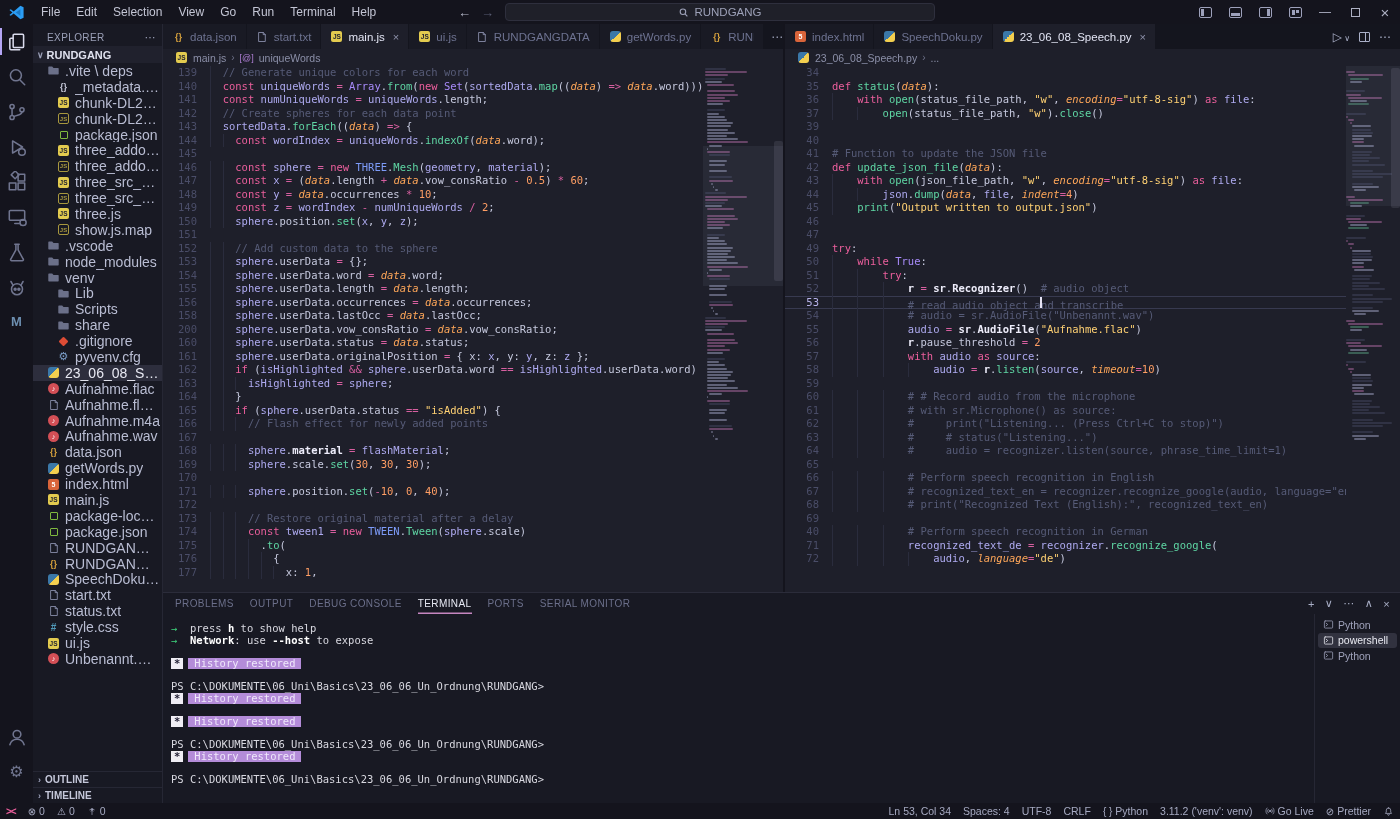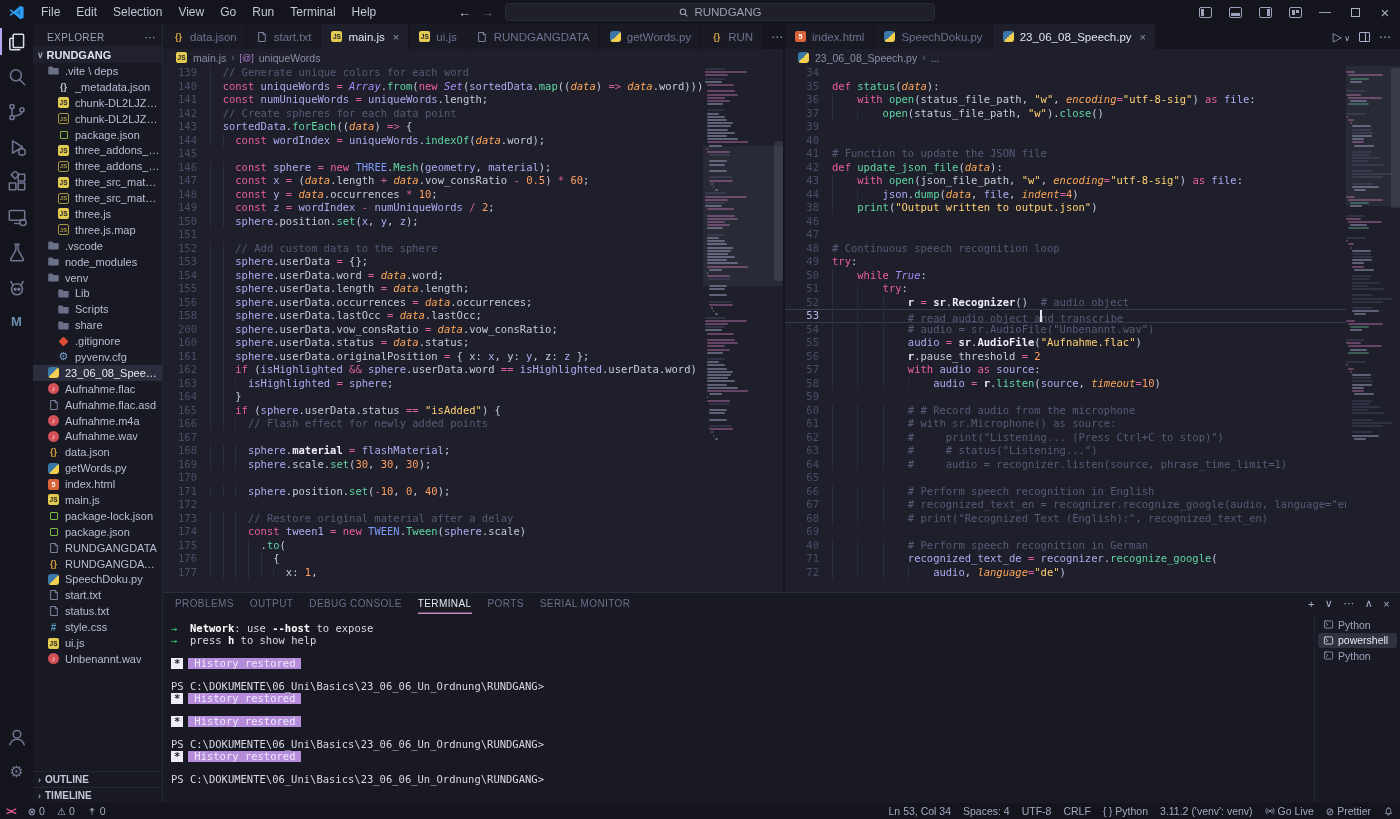--- a/index.html
+++ b/index.html
@@ -35,21 +35,21 @@
 
   
   #sidebar { left:33px; top:24px; width:130px; height:779px; background:#181923;
              border-right:1px solid #262734; display:flex; flex-direction:column; font-size:11px; }
   #sb-head { height:22px; display:flex; align-items:center; padding:4px 6px 0 14px; color:#9ba0b8; font-size:10px; letter-spacing:.4px; }
   #sb-head .dots { margin-left:auto; color:#9ba0b8; font-size:11px; }
   #sb-root { height:17px; display:flex; align-items:center; gap:3px; font-weight:bold; color:#dfe1ee; padding-left:4px; background:#20212d; }
   #file-list { flex:0 0 auto; }
   .frow { height:15.9px; display:flex; align-items:center; gap:5px; color:#b9bdd3; padding-right:2px; white-space:nowrap; overflow:hidden; }
   .frow.sel { background:#2d2e3d; color:#e8e9f3; }
-  .frow .lbl { overflow:hidden; text-overflow:ellipsis; font-size:11px; }
+  .frow .lbl { overflow:hidden; text-overflow:ellipsis; font-size:14px; }
   .sb-section { height:16px; display:flex; align-items:center; gap:4px; border-top:1px solid #262734; font-weight:bold; font-size:10px; color:#c5c8da; padding-left:5px; }
   .chev { color:#9ba0b8; font-size:9px; }
 
   
   .fi { width:13px; height:13px; flex:none; display:inline-flex; align-items:center; justify-content:center; font-size:8px; }
   .fi-js { background:#e3cb4f; color:#22232e; font-weight:bold; font-size:6.5px; border-radius:2px; width:11px; height:11px; margin:1px; }
   .fi-map { border:1px solid #a7973e; color:#a7973e; font-weight:bold; font-size:6px; border-radius:2px; width:11px; height:11px; margin:1px; }
   .fi-json { color:#d9a33d; font-weight:bold; font-size:9px; }
   .fi-json-gray { color:#c7cada; font-weight:bold; font-size:9px; }
   .fi-npm { color:#7fb93f; }
@@ -91,21 +91,21 @@
   .gut { flex:none; width:34px; text-align:right; color:#4a4d68; padding-right:0; }
   .gutpad { flex:none; width:13px; }
   .ctext { white-space:pre; }
   .guide { display:inline-block; width:2ch; border-left:1px solid #2a2c3d; height:13.5px; vertical-align:top; }
   .guide4 { width:4ch; }
   .cline.cur { box-shadow:inset 0 1px 0 #383a50, inset 0 -1px 0 #383a50; }
   .cline.cur .gut { color:#b8b3ea; }
   .cursor { display:inline-block; width:1.5px; height:11.5px; background:#e6e4f5; margin:1px -0.5px 0; }
   .tk-k { color:#ec5f9d; } .tk-o { color:#d75fa0; } .tk-v { color:#aeaaf0; }
   .tk-w { color:#c6c9de; } .tk-f { color:#5fd6a4; } .tk-t { color:#7d9bf8; }
-  .tk-ti { color:#a88bfa; font-style:italic; } .tk-s { color:#ffd173; }
+  .tk-ti { color:#a88bfa; } .tk-s { color:#ffd173; }
   .tk-n { color:#ff9e64; } .tk-i { color:#ffa759; font-style:italic; }
   .tk-c { color:#565b77; } .tk-b { color:#edecfa; font-weight:600; }
   .minimap { flex:none; position:relative; padding-top:2px; opacity:.9; }
   .mm0 { width:80px; } .mm1 { width:54px; }
   .mmbar { height:2px; margin-bottom:1.2px; border-radius:1px; }
   .mmband { position:absolute; left:0; right:0; background:rgba(160,165,200,0.09); }
   .vscroll { position:absolute; right:0; width:9px; background:rgba(190,190,215,0.12); border-radius:2px; }
 
   
   #panel { left:163px; top:592px; width:1237px; height:211px; background:#181923; border-top:1px solid #2b2c3a; }
@@ -334,21 +334,21 @@
         <div class="frow" style="padding-left: 24px;">
           <span class="fi fi-map">JS</span>
           <span class="lbl">three_src_math_Mat...</span>
         </div>
         <div class="frow" style="padding-left: 24px;">
           <span class="fi fi-js">JS</span>
           <span class="lbl">three.js</span>
         </div>
         <div class="frow" style="padding-left: 24px;">
           <span class="fi fi-map">JS</span>
-          <span class="lbl">three.js.map</span>
+          <span class="lbl">show.js.map</span>
         </div>
         <div class="frow" style="padding-left: 14px;">
           <span class="fi fi-folder">
             <svg class="sico" width="13" height="13" viewBox="0 0 20 20" fill="none" stroke="currentColor" stroke-width="1.4" stroke-linecap="round" stroke-linejoin="round">
               <path fill="#6b7089" stroke="none" d="M2 5a1 1 0 0 1 1-1h5l2 2h7a1 1 0 0 1 1 1v8a1 1 0 0 1-1 1H3a1 1 0 0 1-1-1z"></path>
             </svg>
           </span>
           <span class="lbl">.vscode</span>
         </div>
         <div class="frow" style="padding-left: 14px;">
@@ -763,24 +763,23 @@
             <div class="cline"><span class="gut">34</span><span class="gutpad"></span><span class="ctext"></span></div>
             <div class="cline"><span class="gut">35</span><span class="gutpad"></span><span class="ctext"><span class="tk-k">def </span><span class="tk-f">status</span><span class="tk-w">(</span><span class="tk-i">data</span><span class="tk-w">):</span></span></div>
             <div class="cline"><span class="gut">36</span><span class="gutpad"></span><span class="ctext"><span class="guide guide4"></span><span class="tk-k">with </span><span class="tk-f">open</span><span class="tk-w">(status_file_path, </span><span class="tk-s">"w"</span><span class="tk-w">, </span><span class="tk-i">encoding</span><span class="tk-o">=</span><span class="tk-s">"utf-8-sig"</span><span class="tk-w">) </span><span class="tk-k">as </span><span class="tk-v">file</span><span class="tk-w">:</span></span></div>
             <div class="cline"><span class="gut">37</span><span class="gutpad"></span><span class="ctext"><span class="guide guide4"></span><span class="guide guide4"></span><span class="tk-f">open</span><span class="tk-w">(status_file_path, </span><span class="tk-s">"w"</span><span class="tk-w">).</span><span class="tk-f">close</span><span class="tk-w">()</span></span></div>
             <div class="cline"><span class="gut">39</span><span class="gutpad"></span><span class="ctext"></span></div>
             <div class="cline"><span class="gut">40</span><span class="gutpad"></span><span class="ctext"></span></div>
             <div class="cline"><span class="gut">41</span><span class="gutpad"></span><span class="ctext"><span class="tk-c"># Function to update the JSON file</span></span></div>
             <div class="cline"><span class="gut">42</span><span class="gutpad"></span><span class="ctext"><span class="tk-k">def </span><span class="tk-f">update_json_file</span><span class="tk-w">(</span><span class="tk-i">data</span><span class="tk-w">):</span></span></div>
             <div class="cline"><span class="gut">43</span><span class="gutpad"></span><span class="ctext"><span class="guide guide4"></span><span class="tk-k">with </span><span class="tk-f">open</span><span class="tk-w">(json_file_path, </span><span class="tk-s">"w"</span><span class="tk-w">, </span><span class="tk-i">encoding</span><span class="tk-o">=</span><span class="tk-s">"utf-8-sig"</span><span class="tk-w">) </span><span class="tk-k">as </span><span class="tk-v">file</span><span class="tk-w">:</span></span></div>
             <div class="cline"><span class="gut">44</span><span class="gutpad"></span><span class="ctext"><span class="guide guide4"></span><span class="guide guide4"></span><span class="tk-v">json</span><span class="tk-w">.</span><span class="tk-f">dump</span><span class="tk-w">(</span><span class="tk-i">data</span><span class="tk-w">, </span><span class="tk-v">file</span><span class="tk-w">, </span><span class="tk-i">indent</span><span class="tk-o">=</span><span class="tk-n">4</span><span class="tk-w">)</span></span></div>
-            <div class="cline"><span class="gut">38</span><span class="gutpad"></span><span class="ctext"><span class="guide guide4"></span><span class="tk-f">print</span><span class="tk-w">(</span><span class="tk-s">"Output written to output.json"</span><span class="tk-w">)</span></span></div>
+            <div class="cline"><span class="gut">45</span><span class="gutpad"></span><span class="ctext"><span class="guide guide4"></span><span class="tk-f">print</span><span class="tk-w">(</span><span class="tk-s">"Output written to output.json"</span><span class="tk-w">)</span></span></div>
             <div class="cline"><span class="gut">46</span><span class="gutpad"></span><span class="ctext"></span></div>
             <div class="cline"><span class="gut">47</span><span class="gutpad"></span><span class="ctext"></span></div>
-            <div class="cline"><span class="gut">48</span><span class="gutpad"></span><span class="ctext"><span class="tk-c"># Continuous speech recognition loop</span></span></div>
             <div class="cline"><span class="gut">49</span><span class="gutpad"></span><span class="ctext"><span class="tk-k">try</span><span class="tk-w">:</span></span></div>
             <div class="cline"><span class="gut">50</span><span class="gutpad"></span><span class="ctext"><span class="guide guide4"></span><span class="tk-k">while </span><span class="tk-ti">True</span><span class="tk-w">:</span></span></div>
             <div class="cline"><span class="gut">51</span><span class="gutpad"></span><span class="ctext"><span class="guide guide4"></span><span class="guide guide4"></span><span class="tk-k">try</span><span class="tk-w">:</span></span></div>
             <div class="cline"><span class="gut">52</span><span class="gutpad"></span><span class="ctext"><span class="guide guide4"></span><span class="guide guide4"></span><span class="guide guide4"></span><span class="tk-b">r</span><span class="tk-o"> = </span><span class="tk-b">sr</span><span class="tk-w">.</span><span class="tk-b">Recognizer</span><span class="tk-w">()  </span><span class="tk-c"># audio object</span></span></div>
             <div class="cline cur"><span class="gut">53</span><span class="gutpad"></span><span class="ctext"><span class="guide guide4"></span><span class="guide guide4"></span><span class="guide guide4"></span><span class="tk-c"># read audio object a</span><span class="cursor"></span><span class="tk-c">nd transcribe</span></span></div>
             <div class="cline"><span class="gut">54</span><span class="gutpad"></span><span class="ctext"><span class="guide guide4"></span><span class="guide guide4"></span><span class="guide guide4"></span><span class="tk-c"># audio = sr.AudioFile("Unbenannt.wav")</span></span></div>
             <div class="cline"><span class="gut">55</span><span class="gutpad"></span><span class="ctext"><span class="guide guide4"></span><span class="guide guide4"></span><span class="guide guide4"></span><span class="tk-v">audio</span><span class="tk-o"> = </span><span class="tk-b">sr</span><span class="tk-w">.</span><span class="tk-b">AudioFile</span><span class="tk-w">(</span><span class="tk-s">"Aufnahme.flac"</span><span class="tk-w">)</span></span></div>
             <div class="cline"><span class="gut">56</span><span class="gutpad"></span><span class="ctext"><span class="guide guide4"></span><span class="guide guide4"></span><span class="guide guide4"></span><span class="tk-b">r</span><span class="tk-w">.pause_threshold</span><span class="tk-o"> = </span><span class="tk-n">2</span></span></div>
             <div class="cline"><span class="gut">57</span><span class="gutpad"></span><span class="ctext"><span class="guide guide4"></span><span class="guide guide4"></span><span class="guide guide4"></span><span class="tk-k">with </span><span class="tk-v">audio</span><span class="tk-k"> as </span><span class="tk-v">source</span><span class="tk-w">:</span></span></div>
             <div class="cline"><span class="gut">58</span><span class="gutpad"></span><span class="ctext"><span class="guide guide4"></span><span class="guide guide4"></span><span class="guide guide4"></span><span class="guide guide4"></span><span class="tk-v">audio</span><span class="tk-o"> = </span><span class="tk-b">r</span><span class="tk-w">.</span><span class="tk-f">listen</span><span class="tk-w">(</span><span class="tk-v">source</span><span class="tk-w">, </span><span class="tk-i">timeout</span><span class="tk-o">=</span><span class="tk-n">10</span><span class="tk-w">)</span></span></div>
@@ -934,22 +933,22 @@
         <div class="ptab">SERIAL MONITOR</div>
         <div id="panel-actions">
           <span>+</span>
           <span>∨</span>
           <span>⋯</span>
           <span>∧</span>
           <span>×</span>
         </div>
       </div>
     <div id="term-body">
+        <div class="trow"><span class="tm-g">→</span><span class="tm-w">  press </span><span class="tm-b">h</span><span class="tm-w"> to show help</span></div>
         <div class="trow"><span class="tm-g">→</span><span class="tm-w">  </span><span class="tm-b">Network</span><span class="tm-w">: use </span><span class="tm-b">--host</span><span class="tm-w"> to expose</span></div>
-        <div class="trow"><span class="tm-g">→</span><span class="tm-w">  press </span><span class="tm-b">h</span><span class="tm-w"> to show help</span></div>
         <div class="trow"></div>
         <div class="trow"><span class="badge-star" style="background: rgb(239, 237, 244); color: rgb(35, 33, 54);">*</span><span class="badge-lbl" style="background: rgb(180, 140, 217); color: rgb(239, 231, 251);">History restored</span></div>
         <div class="trow"></div>
         <div class="trow"><span class="tm-w">PS C:\DOKUMENTE\06_Uni\Basics\23_06_06_Un_Ordnung\RUNDGANG&gt;</span></div>
         <div class="trow"><span class="badge-star" style="background: rgb(239, 237, 244); color: rgb(35, 33, 54);">*</span><span class="badge-lbl" style="background: rgb(180, 140, 217); color: rgb(239, 231, 251);">History restored</span></div>
         <div class="trow"></div>
         <div class="trow"><span class="badge-star" style="background: rgb(239, 237, 244); color: rgb(35, 33, 54);">*</span><span class="badge-lbl" style="background: rgb(180, 140, 217); color: rgb(239, 231, 251);">History restored</span></div>
         <div class="trow"></div>
         <div class="trow"><span class="tm-w">PS C:\DOKUMENTE\06_Uni\Basics\23_06_06_Un_Ordnung\RUNDGANG&gt;</span></div>
         <div class="trow"><span class="badge-star" style="background: rgb(239, 237, 244); color: rgb(35, 33, 54);">*</span><span class="badge-lbl" style="background: rgb(180, 140, 217); color: rgb(239, 231, 251);">History restored</span></div>

